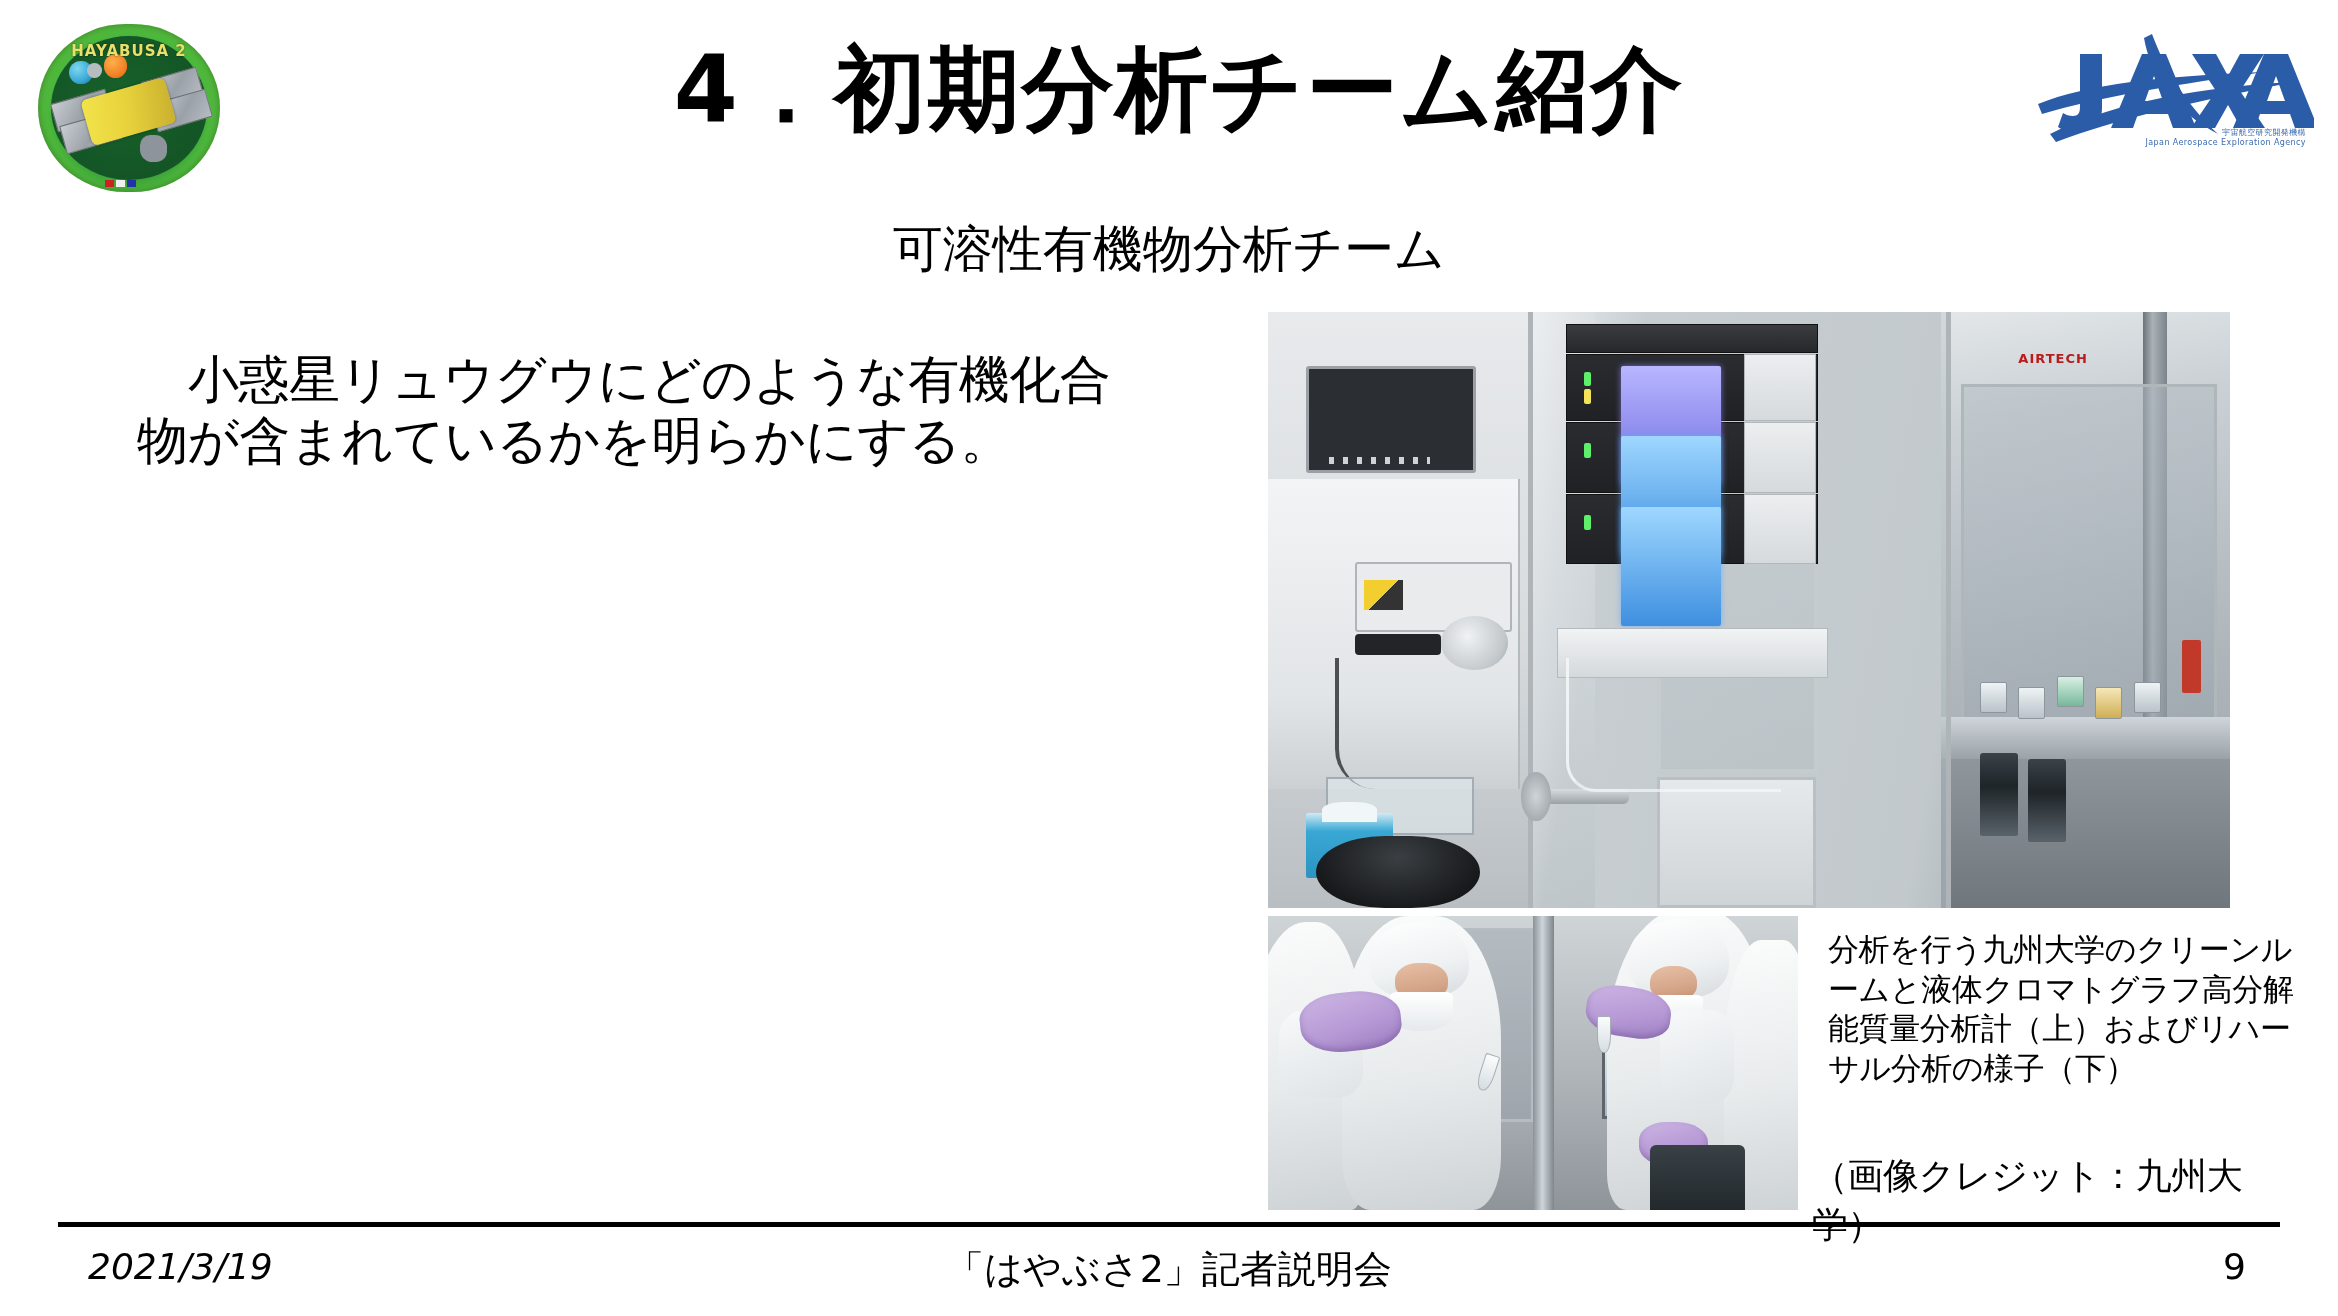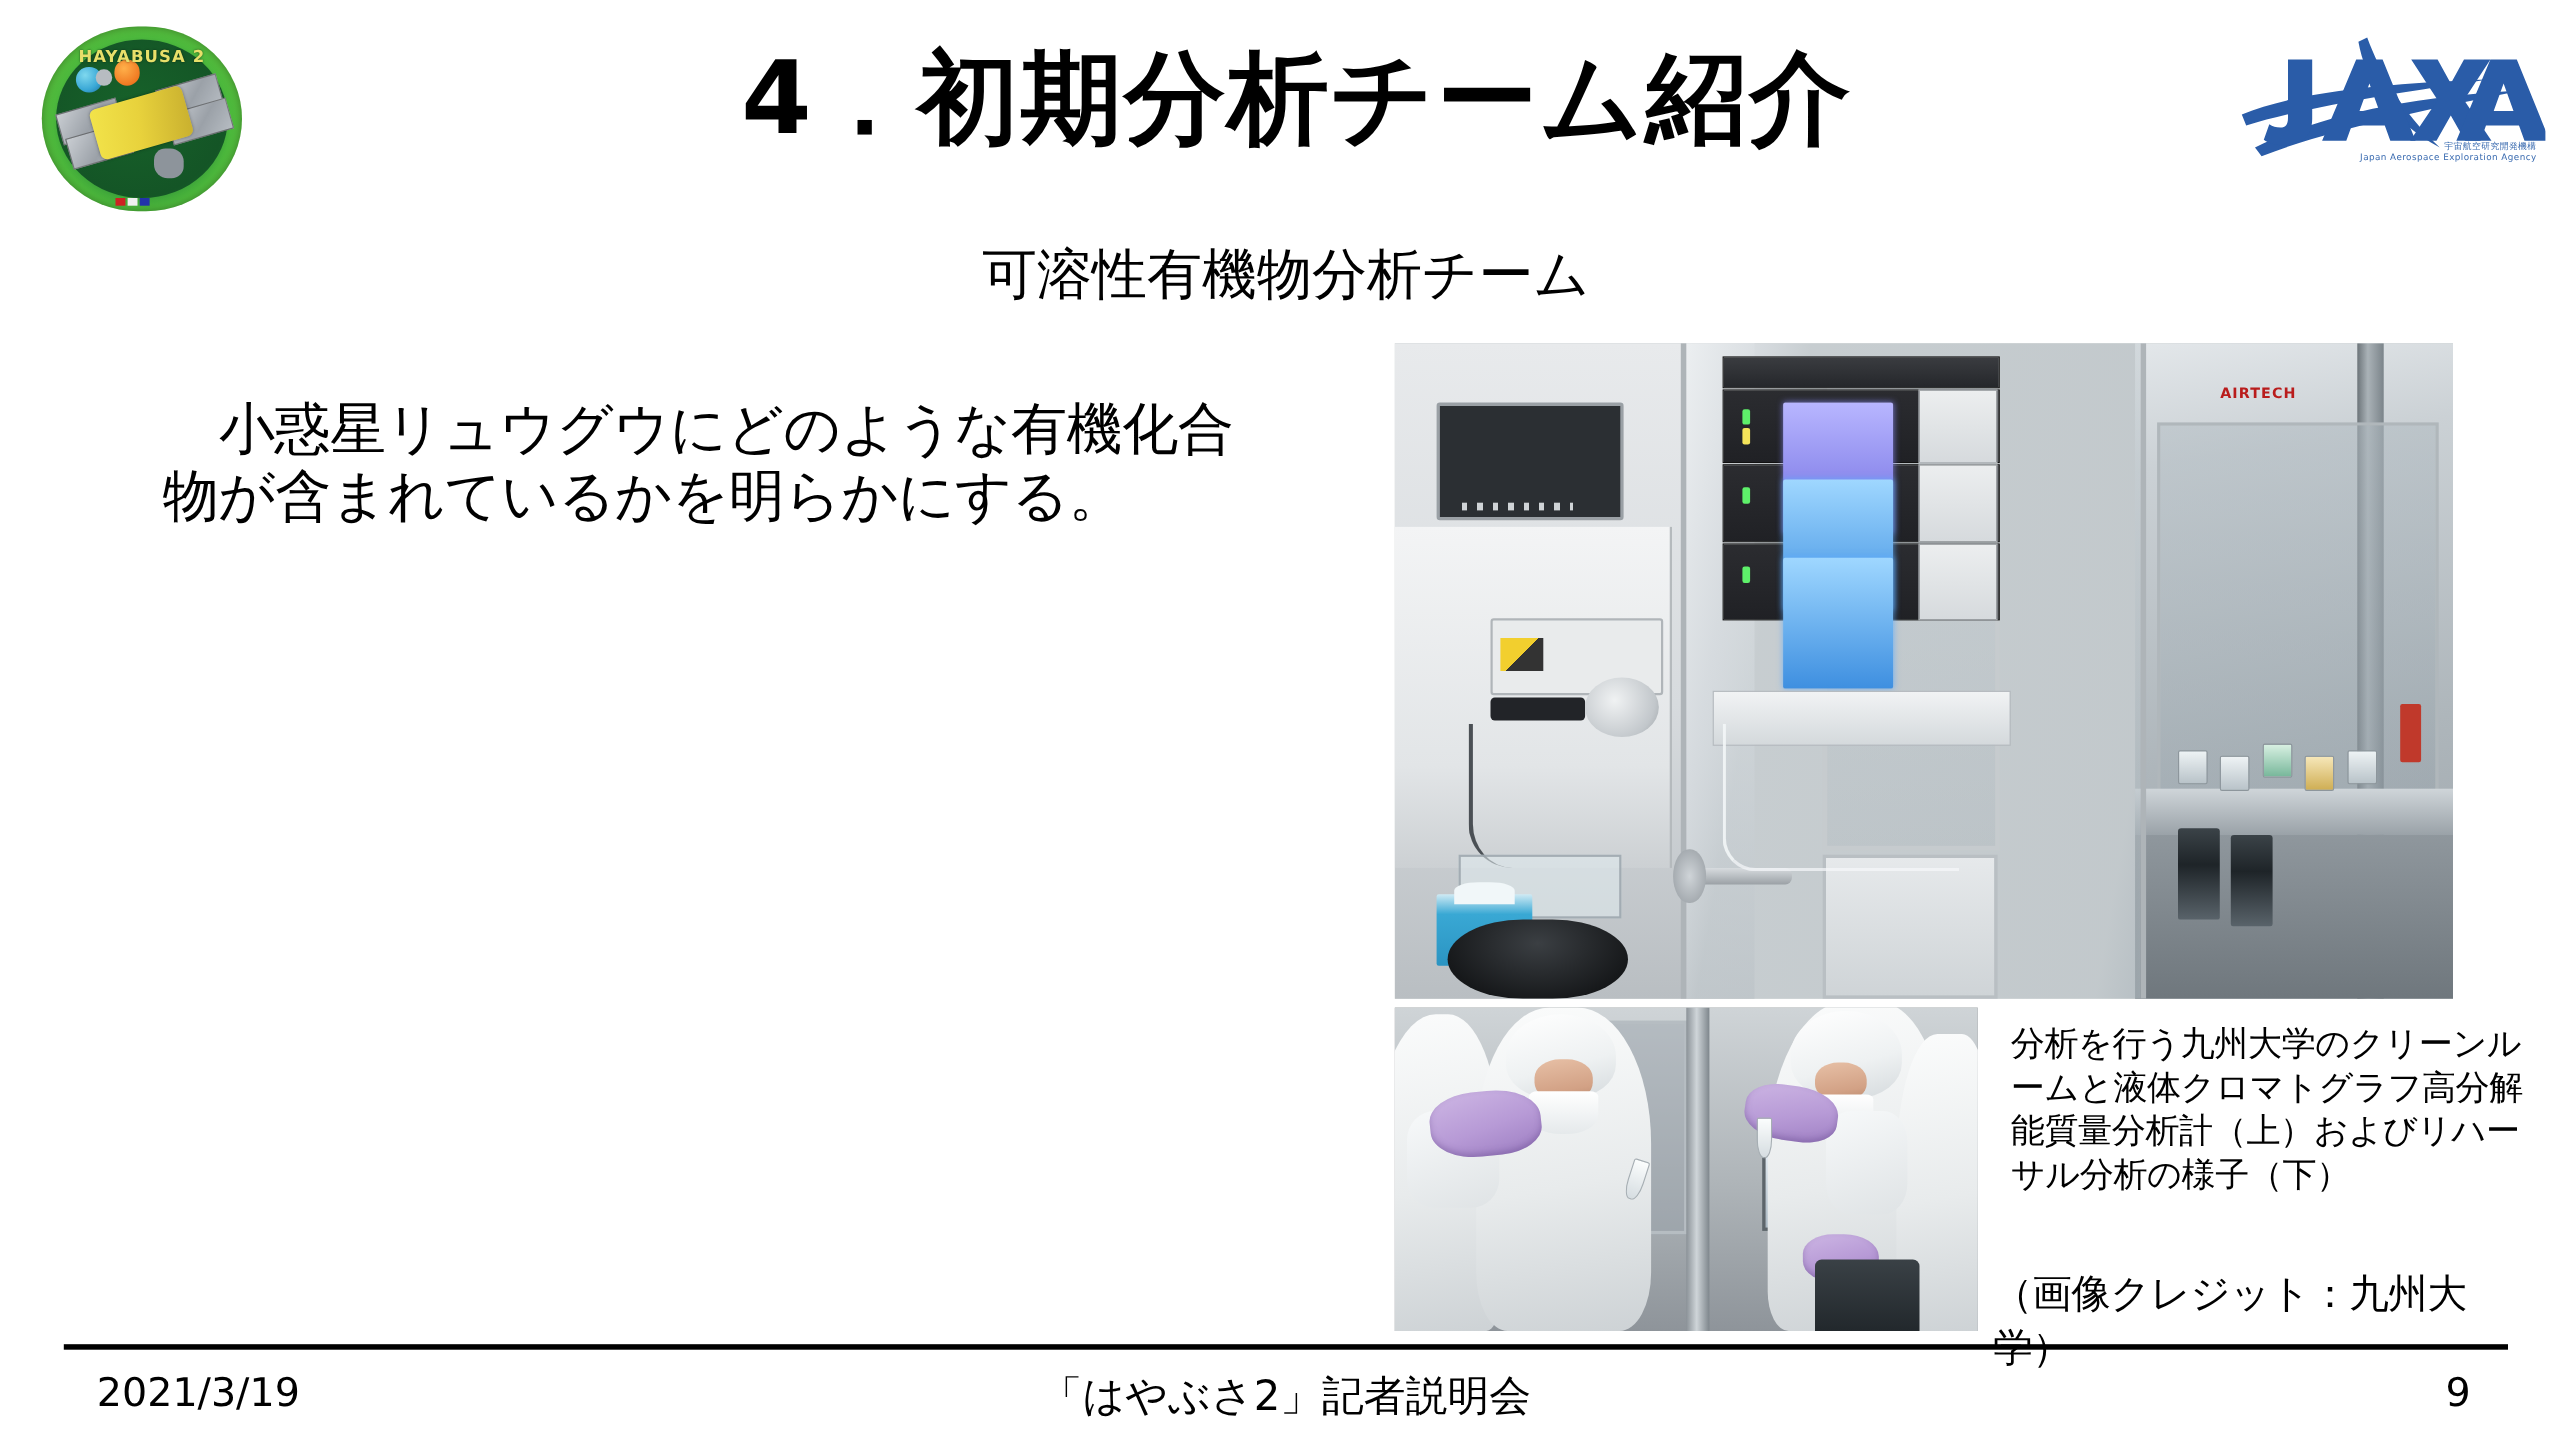--- a/index.html
+++ b/index.html
@@ -165,21 +165,21 @@
   
   .body-text {
     position: absolute;
     left: 136px;
     top: 348px;
     width: 1020px;
     font-size: 51px;
     line-height: 1.20;
     letter-spacing: -0.5px;
   }
-  .body-text p { margin: 12px; text-indent: 1em; }
+  .body-text p { margin: 1px; text-indent: 1em; }
 
   
   .photo-top {
     position: absolute;
     left: 1268px;
     top: 312px;
     width: 962px;
     height: 596px;
     overflow: hidden;
     background: #c8ccce;
@@ -368,20 +368,21 @@
   .footer {
     position: absolute;
     left: 0; right: 0;
     top: 1236px;
     height: 60px;
   }
   .footer-date {
     position: absolute;
     left: 88px; top: 10px;
     font-size: 36px;
+    font-style: italic;
   }
   .footer-center {
     position: absolute;
     left: 0; right: 0; top: 8px;
     text-align: center;
     font-size: 38px;
   }
   .footer-page {
     position: absolute;
     right: 92px; top: 10px;

